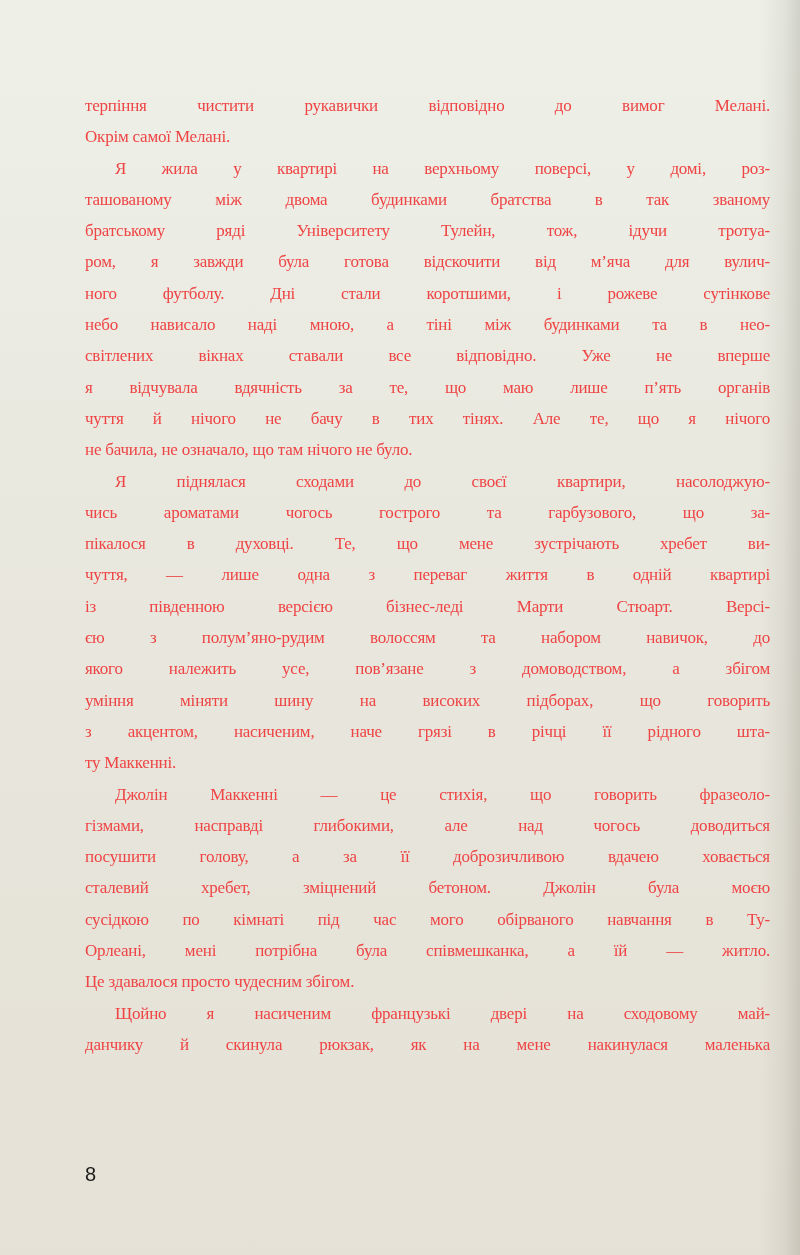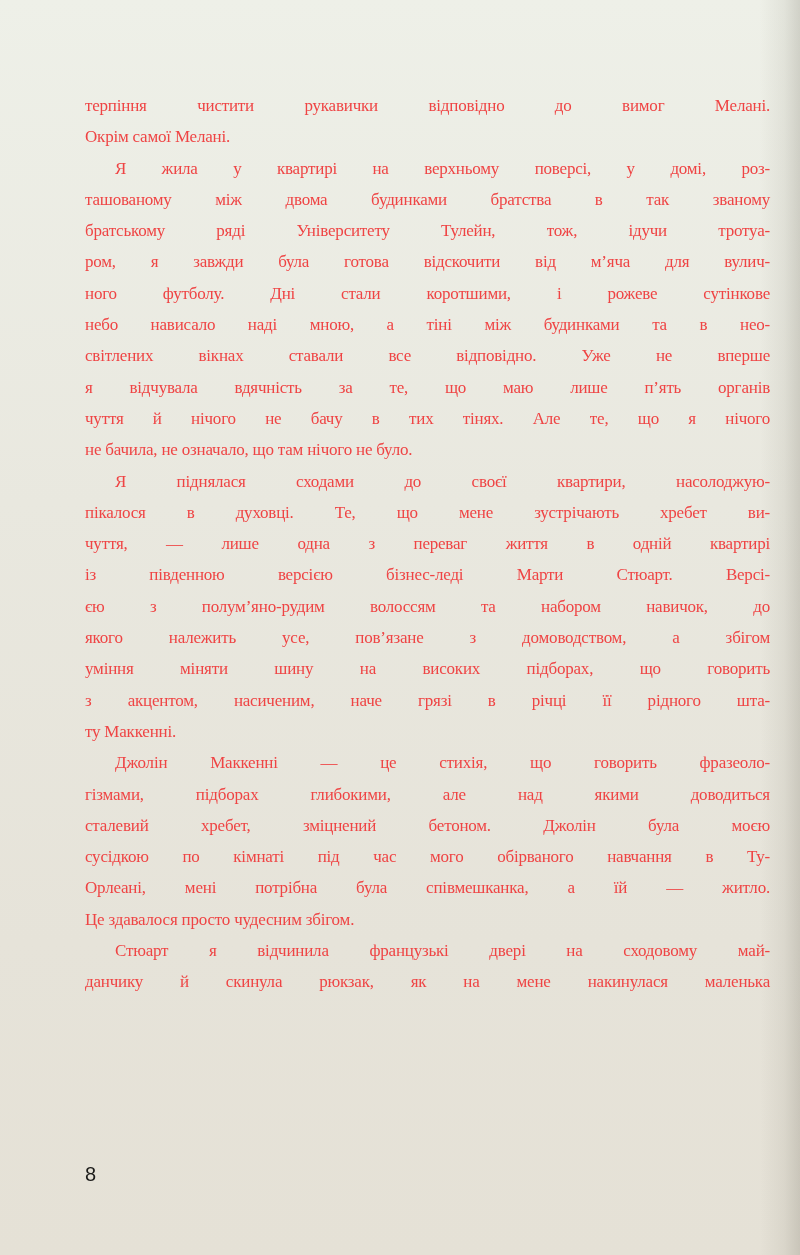--- a/index.html
+++ b/index.html
@@ -73,38 +73,40 @@
     <span class="line">ного футболу. Дні стали коротшими, і рожеве сутінкове</span>
     <span class="line">небо нависало наді мною, а тіні між будинками та в нео-</span>
     <span class="line">світлених вікнах ставали все відповідно. Уже не вперше</span>
     <span class="line">я відчувала вдячність за те, що маю лише п’ять органів</span>
     <span class="line">чуття й нічого не бачу в тих тінях. Але те, що я нічого</span>
     <span class="line last">не бачила, не означало, що там нічого не було.</span>
   </div>
 
   <div>
     <span class="line indent">Я піднялася сходами до своєї квартири, насолоджую-</span>
+    <span class="line">чись ароматами чогось гострого та гарбузового, що за-</span>
     <span class="line">пікалося в духовці. Те, що мене зустрічають хребет ви-</span>
     <span class="line">чуття, — лише одна з переваг життя в одній квартирі</span>
     <span class="line">із південною версією бізнес-леді Марти Стюарт. Версі-</span>
     <span class="line">єю з полум’яно-рудим волоссям та набором навичок, до</span>
     <span class="line">якого належить усе, пов’язане з домоводством, а збігом</span>
     <span class="line">уміння міняти шину на високих підборах, що говорить</span>
     <span class="line">з акцентом, насиченим, наче грязі в річці її рідного шта-</span>
     <span class="line last">ту Маккенні.</span>
   </div>
 
   <div>
     <span class="line indent">Джолін Маккенні — це стихія, що говорить фразеоло-</span>
-    <span class="line">гізмами, підборах глибокими, але над якими доводиться</span>
+    <span class="line">гізмами, насправді глибокими, але над чогось доводиться</span>
+    <span class="line">посушити голову, а за її доброзичливою вдачею ховається</span>
     <span class="line">сталевий хребет, зміцнений бетоном. Джолін була моєю</span>
     <span class="line">сусідкою по кімнаті під час мого обірваного навчання в Ту-</span>
     <span class="line">Орлеані, мені потрібна була співмешканка, а їй — житло.</span>
     <span class="line last">Це здавалося просто чудесним збігом.</span>
   </div>
 
   <div>
-    <span class="line indent">Стюарт я відчинила французькі двері на сходовому май-</span>
+    <span class="line indent">Щойно я насиченим французькі двері на сходовому май-</span>
     <span class="line">данчику й скинула рюкзак, як на мене накинулася маленька</span>
   </div>
 </div>
 
 <div class="page-number">8</div>
 
 </body></html>

